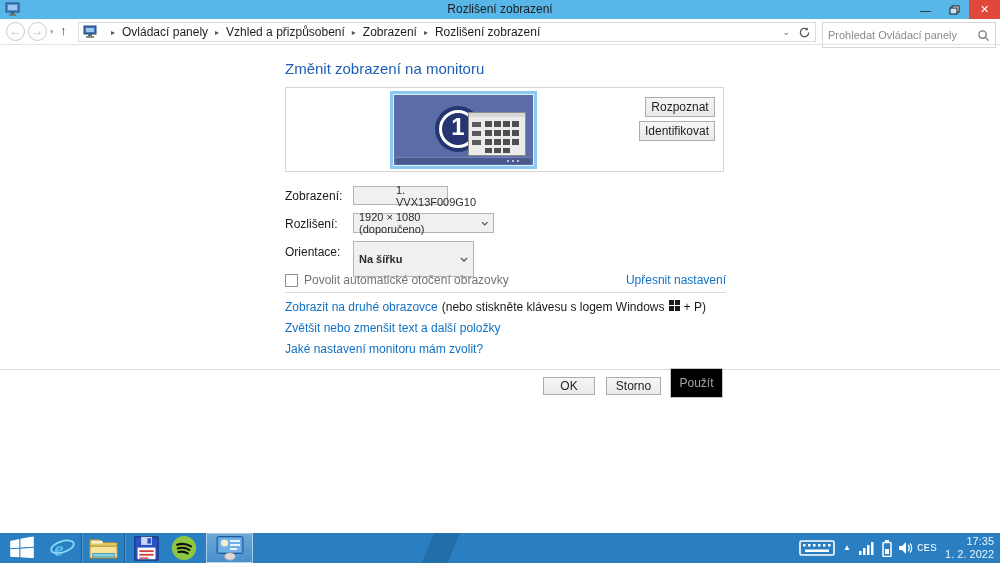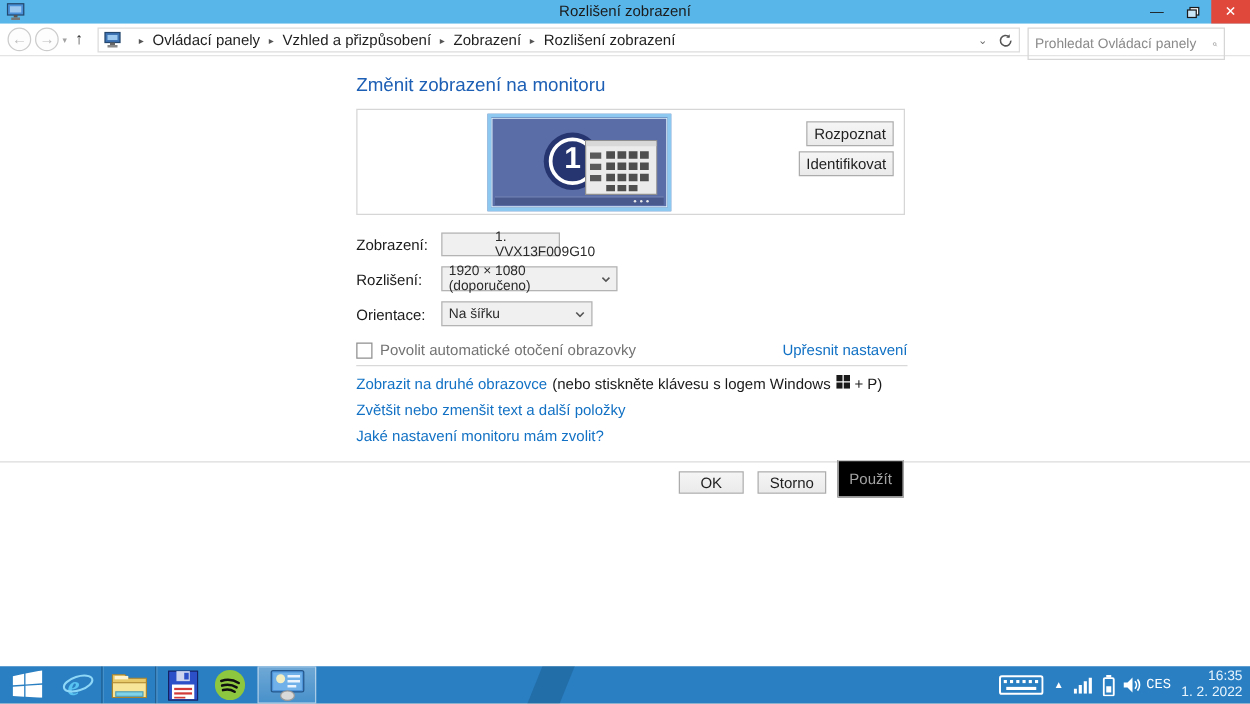--- a/index.html
+++ b/index.html
@@ -26,21 +26,21 @@
   .nav-back { left:6px; } .nav-fwd { left:28px; }
   .nav-drop { position:absolute; left:50px; top:9px; font-size:7px; color:#a2a2a2; }
   .nav-up { position:absolute; left:60px; top:4px; font-size:13px; color:#3a3a3a; font-weight:bold; }
   .addressbar { position:absolute; left:78px; top:3px; width:738px; height:20px;
                 border:1px solid #dcdcdc; display:flex; align-items:center; padding:0 4px;
                 background:#fff; }
   .crumb { font-size:12px; color:#1e1e1e; white-space:nowrap; cursor:default; }
   .crumb-sep { font-size:8px; color:#555; margin:0 7px; }
   .addr-right { margin-left:auto; display:flex; align-items:center; gap:8px; }
   .addr-chevron { font-size:9px; color:#666; }
-  .searchbox { position:absolute; left:822px; top:3px; width:158px; height:20px;
+  .searchbox { position:absolute; left:822px; top:3px; width:174px; height:20px;
                border:1px solid #d6d6d6; display:flex; align-items:center; padding:12px 5px; }
   .searchbox input { border:none; outline:none; flex:1; font-size:11px; color:#444;
                      font-family:"Liberation Sans",sans-serif; background:transparent; }
   .searchbox input::placeholder { color:#8a8a8a; }
 
   
   .heading { position:absolute; left:285px; top:60px; font-size:15px; color:#1d5fb4; }
   .preview-box { position:absolute; left:285px; top:87px; width:439px; height:85px;
                  border:1px solid #d6d6d6; background:#fff; }
   .monitor { position:absolute; left:104px; top:3px; width:147px; height:78px;
@@ -209,21 +209,21 @@
 
   <div class="field-label" style="top:217px;">Rozlišení:</div>
   <div class="dropdown" style="top:213px; width:141px; height:20px;">
     <span>1920 × 1080 (doporučeno)</span>
     <svg class="dd-chevron" width="8" height="5" viewBox="0 0 8 5">
         <polyline points="1,1 4,4 7,1" fill="none" stroke="#555" stroke-width="1.3"></polyline>
       </svg>
   </div>
 
   <div class="field-label" style="top:245px;">Orientace:</div>
-  <div class="dropdown" style="top:241px; width:121px; height:20px;">
+  <div class="dropdown" style="top:241px; width:121px; height:36px;font-weight:bold;">
     <span>Na šířku</span>
     <svg class="dd-chevron" width="8" height="5" viewBox="0 0 8 5">
         <polyline points="1,1 4,4 7,1" fill="none" stroke="#555" stroke-width="1.3"></polyline>
       </svg>
   </div>
 
   <div class="checkbox"></div>
   <div class="checkbox-label">Povolit automatické otočení obrazovky</div>
   <a class="link advanced-link">Upřesnit nastavení</a>
 
@@ -337,18 +337,18 @@
       </svg>
     </div>
     <div class="tb-item" style="left:895px; width:20px;">
       <svg width="15" height="14" viewBox="0 0 15 14">
         <path d="M1 5h3l4-4v12l-4-4H1z" fill="#fff"></path>
         <path d="M10 4a4.5 4.5 0 0 1 0 6M12 2.5a7 7 0 0 1 0 9" stroke="#fff" stroke-width="1.3" fill="none"></path>
       </svg>
     </div>
     <div class="tray-text" style="left:917px; top:9px;font-family:Liberation Mono, monospace;">CES</div>
     <div class="clock">
-      <div>16:35</div>
+      <div>17:35</div>
       <div>1. 2. 2022</div>
     </div>
   </div>
 
 </div>
 
 </body></html>

